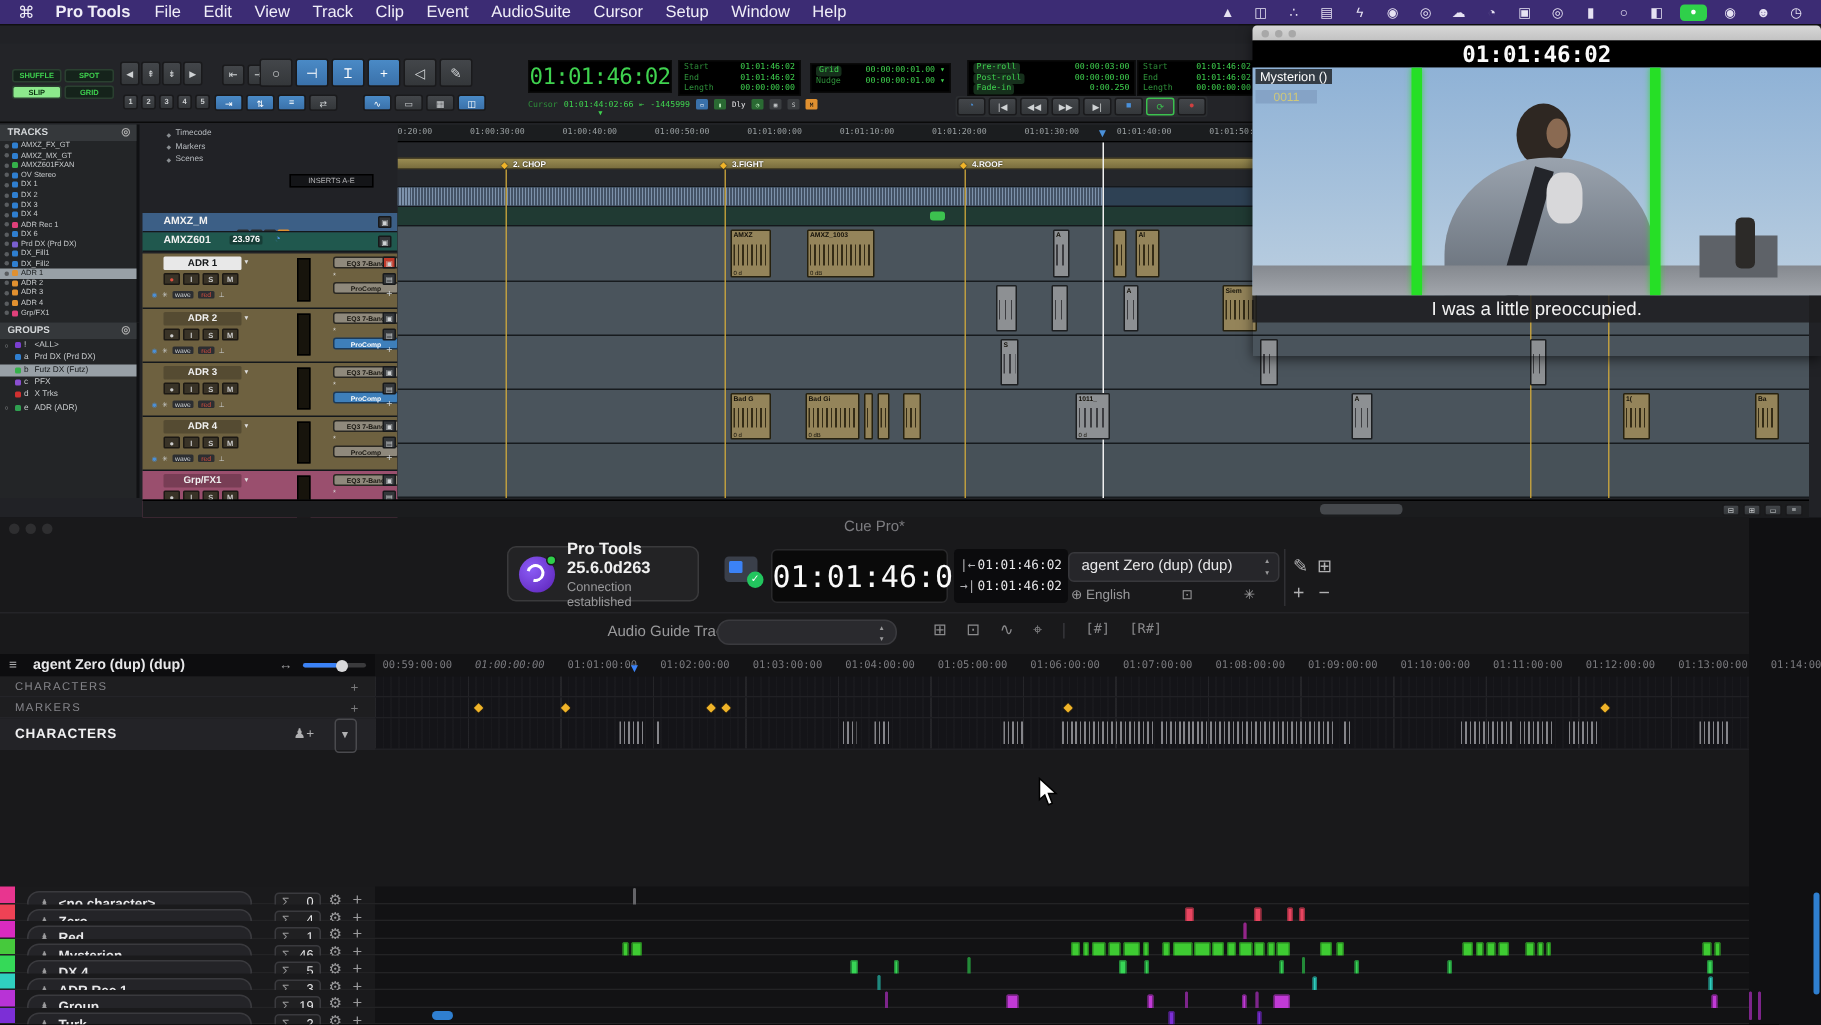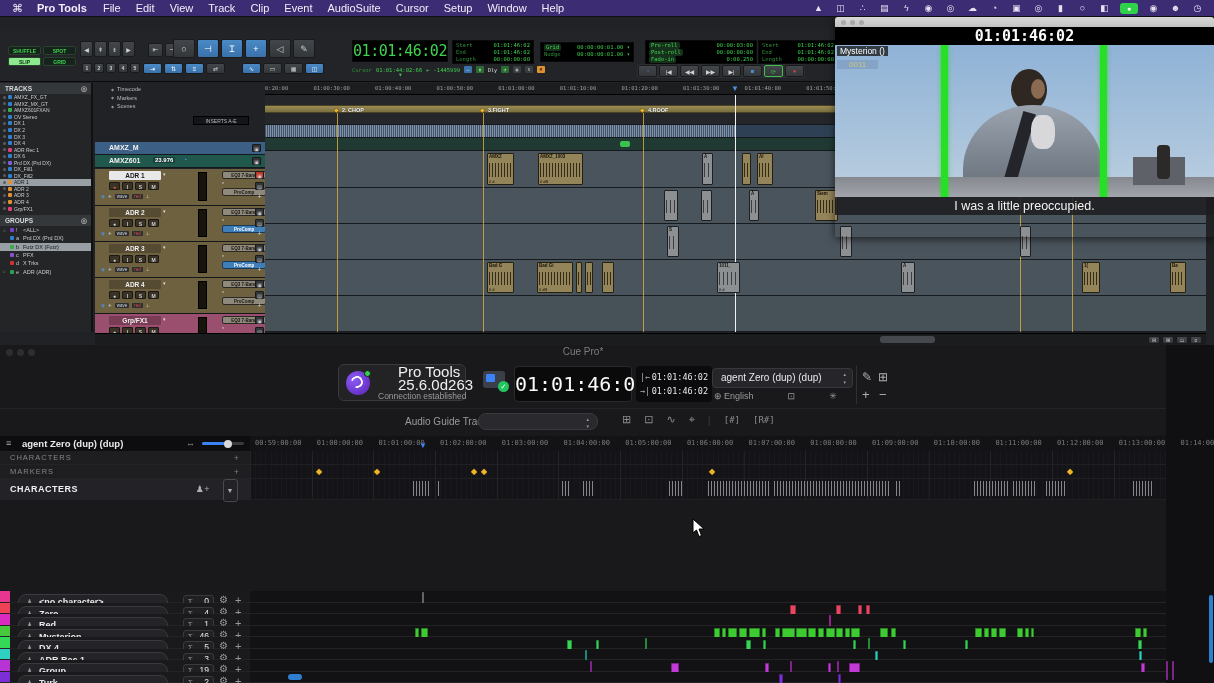--- a/index.html
+++ b/index.html
@@ -160,21 +160,21 @@
   .cwtitle { position:absolute; left:0; top:1px; width:100%; text-align:center; color:#7c7c80; font-size:10px; }
   .cwdot { position:absolute; top:4px; width:7px; height:7px; border-radius:50%; background:#2e2e30; }
   .card { position:absolute; left:338px; top:19px; width:128px; height:37px; background:#232325; border:1px solid #3a3a3c;
           border-radius:6px; display:flex; align-items:center; padding-left:7px; gap:8px; }
   .ptlogo { position:relative; width:24px; height:24px; border-radius:50%;
             background:radial-gradient(circle at 35% 35%, #8b5cf6, #5b21b6); flex:none; }
   .ptlogo .arc { position:absolute; left:5px; top:5px; width:12px; height:12px; border:2.5px solid #fff;
                  border-left-color:transparent; border-radius:50%; transform:rotate(-30deg); }
   .ptlogo .dot { position:absolute; right:-1px; top:-1px; width:7px; height:7px; border-radius:50%;
                  background:#2fd04a; border:1px solid #19191b; }
-  .cl1 { font-size:15px; font-weight:normal; color:#f0f0f0; line-height:13px;margin-left:20px; }
+  .cl1 { font-size:11px; font-weight:bold; color:#f0f0f0; line-height:13px; }
   .cl2 { font-size:8.5px; color:#9a9a9c; }
   .syncico { position:absolute; left:483px; top:26px; width:22px; height:17px; background:#3a3f4a; border-radius:3px; }
   .syncico .scr { position:absolute; left:3px; top:3px; width:9px; height:8px; background:#3b82f6; border-radius:1px; }
   .syncico .chk { position:absolute; right:-4px; bottom:-4px; width:11px; height:11px; border-radius:50%;
                   background:#22c55e; color:#fff; font-size:7px; text-align:center; line-height:11px; }
   .bigtc { position:absolute; left:514px; top:21px; width:118px; height:36px; background:#0a0a0a; border:1px solid #2a2a2c;
            border-radius:4px; color:#fafafa; font-family:"DejaVu Sans Mono",monospace; font-size:20px; text-align:center; line-height:34px; }
   .inout { position:absolute; left:636px; top:21px; width:76px; height:36px; background:#0b0b0d; border-radius:3px;
            color:#e8e8ea; font-family:"DejaVu Sans Mono",monospace; font-size:8.5px; padding:4px 4px; }
   .inout .row { display:flex; justify-content:space-between; height:14px; line-height:14px; }
@@ -895,21 +895,21 @@
       <div class="cphead">
         <span class="listico">≡</span>
         <span class="ttl">agent Zero (dup) (dup)</span>
         <span class="arrico">↔</span>
         <div class="zslider">
             <div class="fill"></div>
             <div class="thumb"></div>
           </div>
         <div class="cruler" id="cruler">
             <span class="ctick" style="left: 5px;">00:59:00:00</span>
-            <span class="ctick" style="left: 66.7px;">01:00:00:00</span>
+            <span class="ctick" style="left: 66.7px; font-style: italic;">01:00:00:00</span>
             <span class="ctick" style="left: 128.4px;">01:01:00:00</span>
             <span class="ctick" style="left: 190.1px;">01:02:00:00</span>
             <span class="ctick" style="left: 251.8px;">01:03:00:00</span>
             <span class="ctick" style="left: 313.5px;">01:04:00:00</span>
             <span class="ctick" style="left: 375.2px;">01:05:00:00</span>
             <span class="ctick" style="left: 436.9px;">01:06:00:00</span>
             <span class="ctick" style="left: 498.6px;">01:07:00:00</span>
             <span class="ctick" style="left: 560.3px;">01:08:00:00</span>
             <span class="ctick" style="left: 622px;">01:09:00:00</span>
             <span class="ctick" style="left: 683.7px;">01:10:00:00</span>

